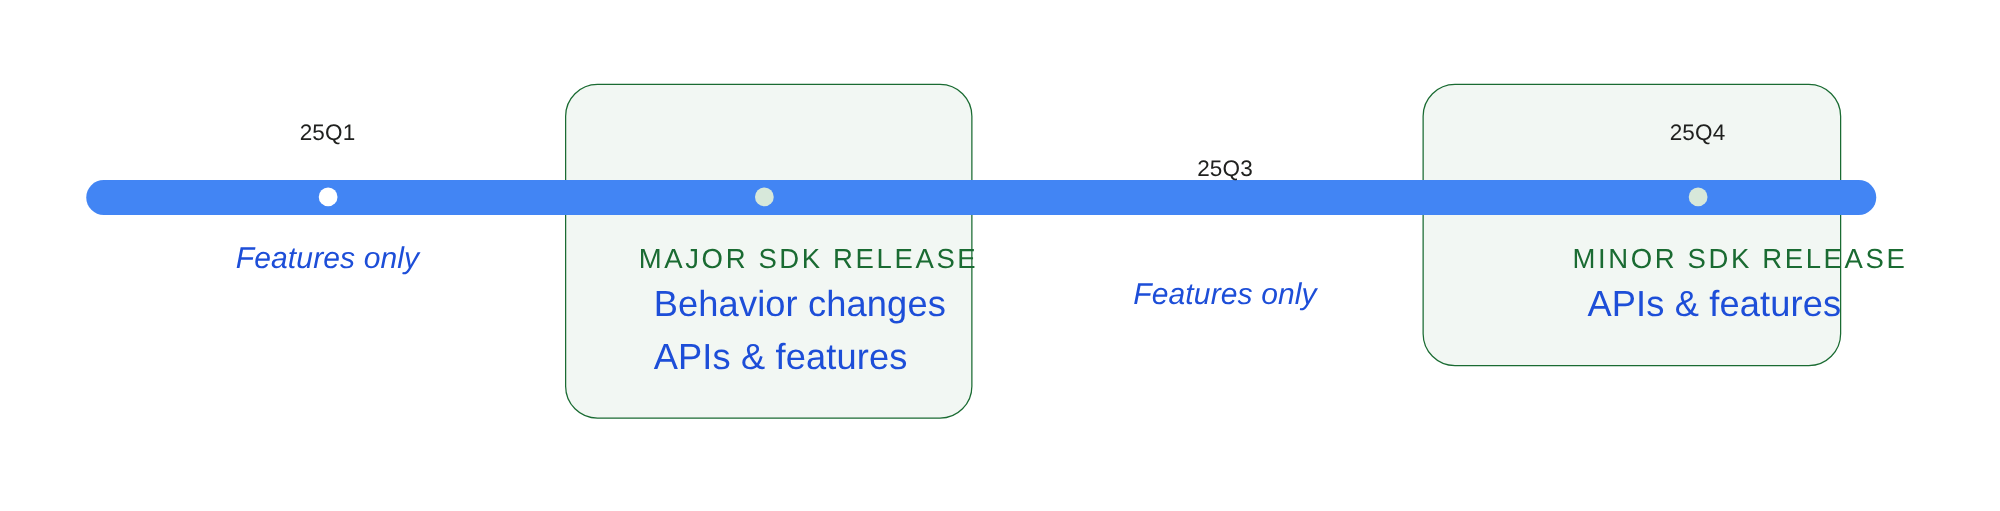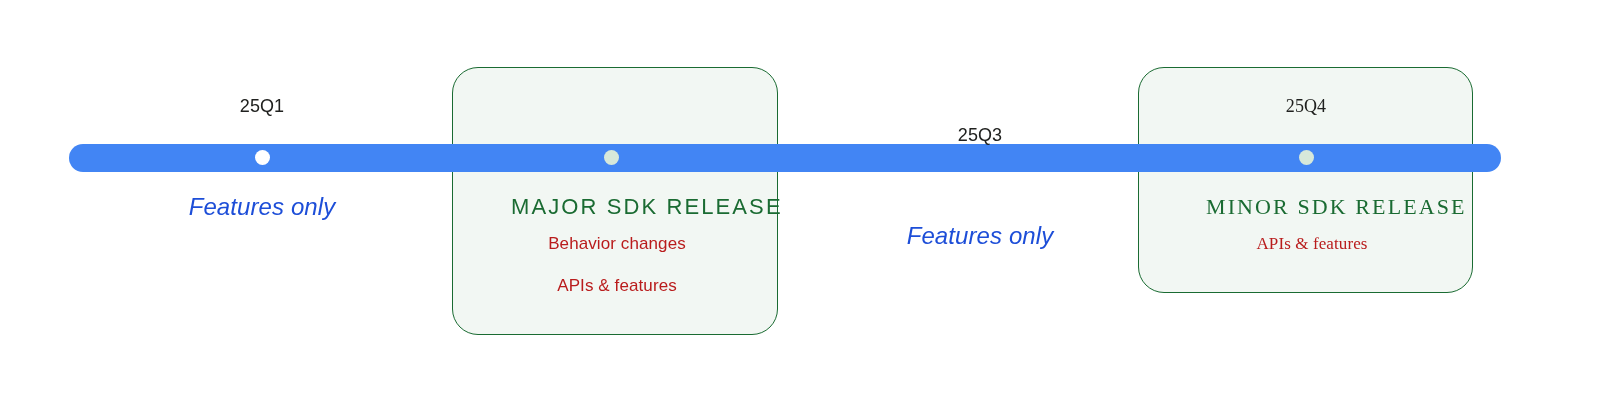--- a/index.html
+++ b/index.html
@@ -98,24 +98,24 @@
     font-size: 22px;
     line-height: 33px;
     font-weight: 400;
     color: #1a6b32;
     letter-spacing: 2.1px;
     text-transform: uppercase;
     white-space: nowrap;
   }
 
   .release-line {
-    font-size: 17px;
+    font-size: 29px;
     line-height: 42px;
     font-weight: 400;
-    color: #b91c1c;
+    color: #1d4ed8;
     letter-spacing: 0.1px;
     white-space: nowrap;
     margin-left: 12px;
   }
 </style>
 </head>
 <body>
 
 <div id="timeline-figure">
 
@@ -143,21 +143,21 @@
   </div>
 
   <div class="quarter-col" style="left:880px; width:200px;margin-top:29px;">
     <div class="quarter-label">25Q3</div>
     <div class="quarter-dot plain"></div>
     <div class="under-rail">
       <div class="note-italic">Features only</div>
     </div>
   </div>
 
-  <div class="quarter-col" style="left:1206px; width:200px;font-family:Liberation Serif, serif;">
+  <div class="quarter-col" style="left:1258px; width:200px;">
     <div class="quarter-label">25Q4</div>
     <div class="quarter-dot release"></div>
     <div class="under-rail">
       <div class="release-kicker">MINOR SDK RELEASE</div>
       <div class="release-line">APIs &amp; features</div>
     </div>
   </div>
 
 </div>
 

